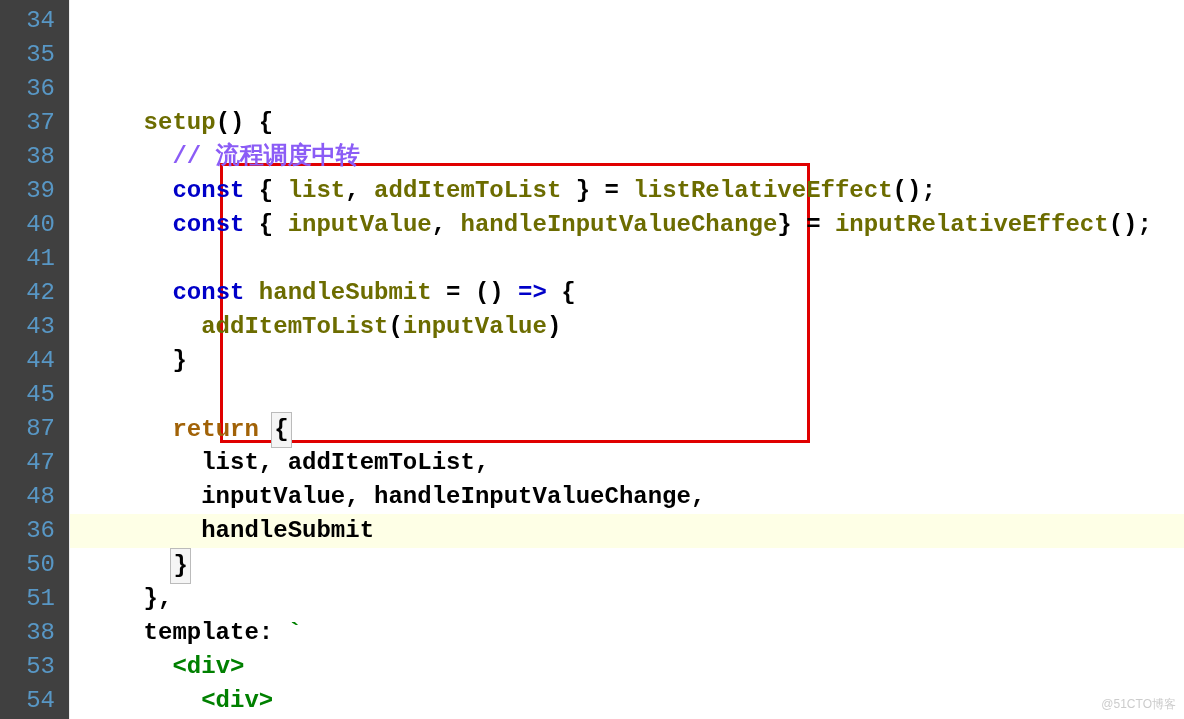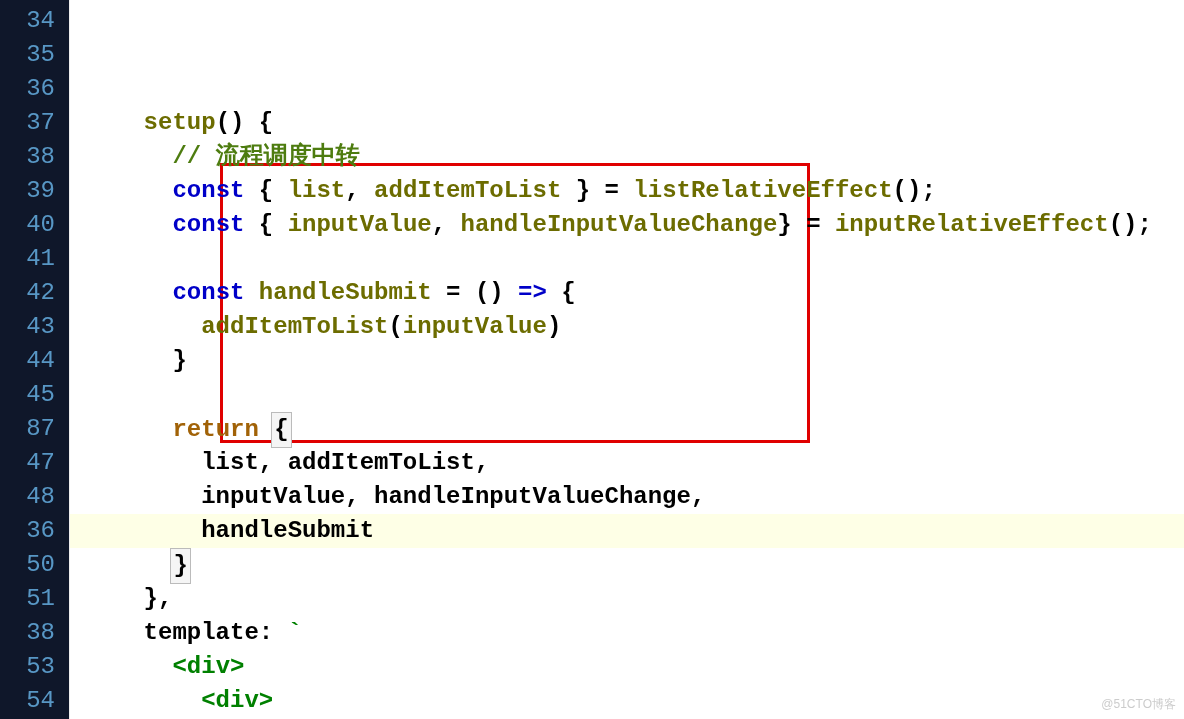--- a/index.html
+++ b/index.html
@@ -14,21 +14,21 @@
     width: 1184px;
     height: 719px;
   }
   .editor {
     display: flex;
     width: 100%;
     height: 100%;
   }
   .gutter {
     width: 70px;
-    background: #0f172a;
+    background: #404040;
     text-align: right;
     padding: 4px 14px 4px 0;
     color: #5897c5;
     user-select: none;
     line-height: 34px;
     font-size: 24px;
     border-right: 1px solid #eee;
   }
   .gutter div { height: 34px; }
   .code {
@@ -37,21 +37,21 @@
     line-height: 34px;
     white-space: pre;
     position: relative;
     font-weight: 600;
   }
   .code .line { height: 34px; position: relative; }
   .kw   { color: #0000c8; }       
   .ret  { color: #a16207; }       
   .fn   { color: #6c6c00; }       
   .var  { color: #6c6c00; }       
-  .cmt  { color: #4d7c0f; }       
+  .cmt  { color: #8b5cf6; }       
   .pun  { color: #000000; }       
   .op   { color: #000000; }
   .tmpl { color: #008000; }       
   .prop { color: #000000; }
   .redbox {
     position: absolute;
     border: 3px solid #e00000;
     pointer-events: none;
   }
   .highlight-line::before {

